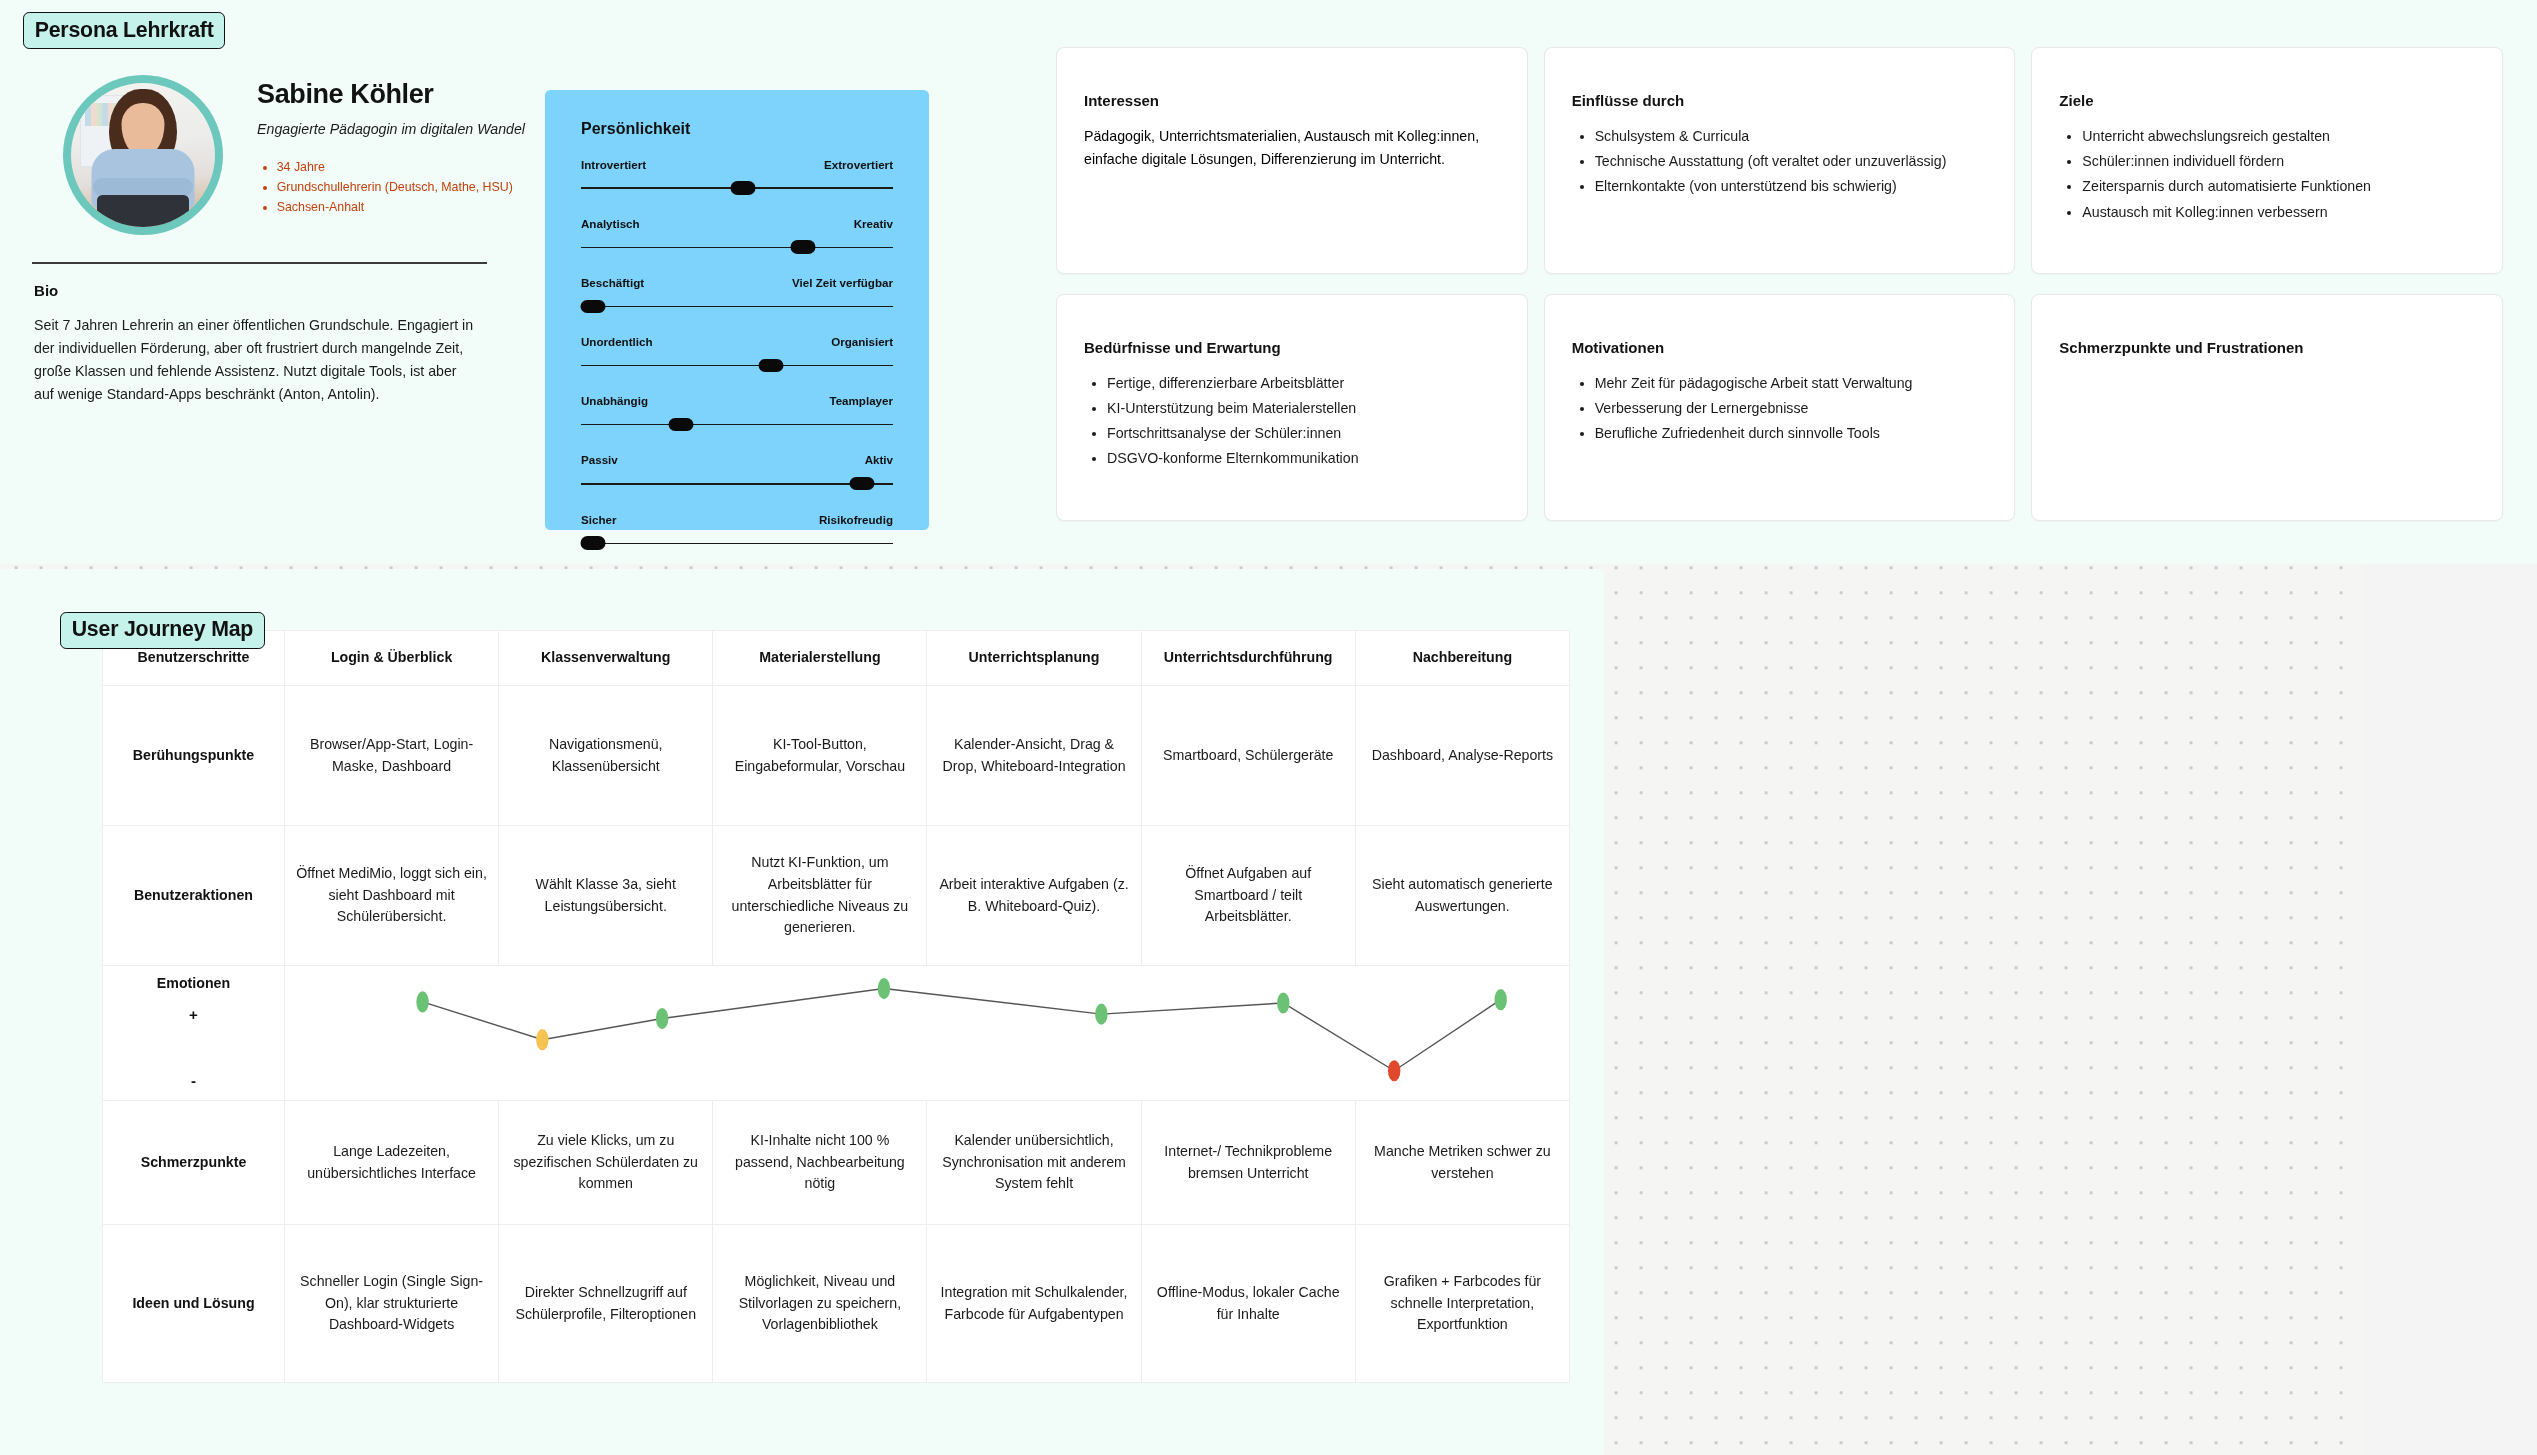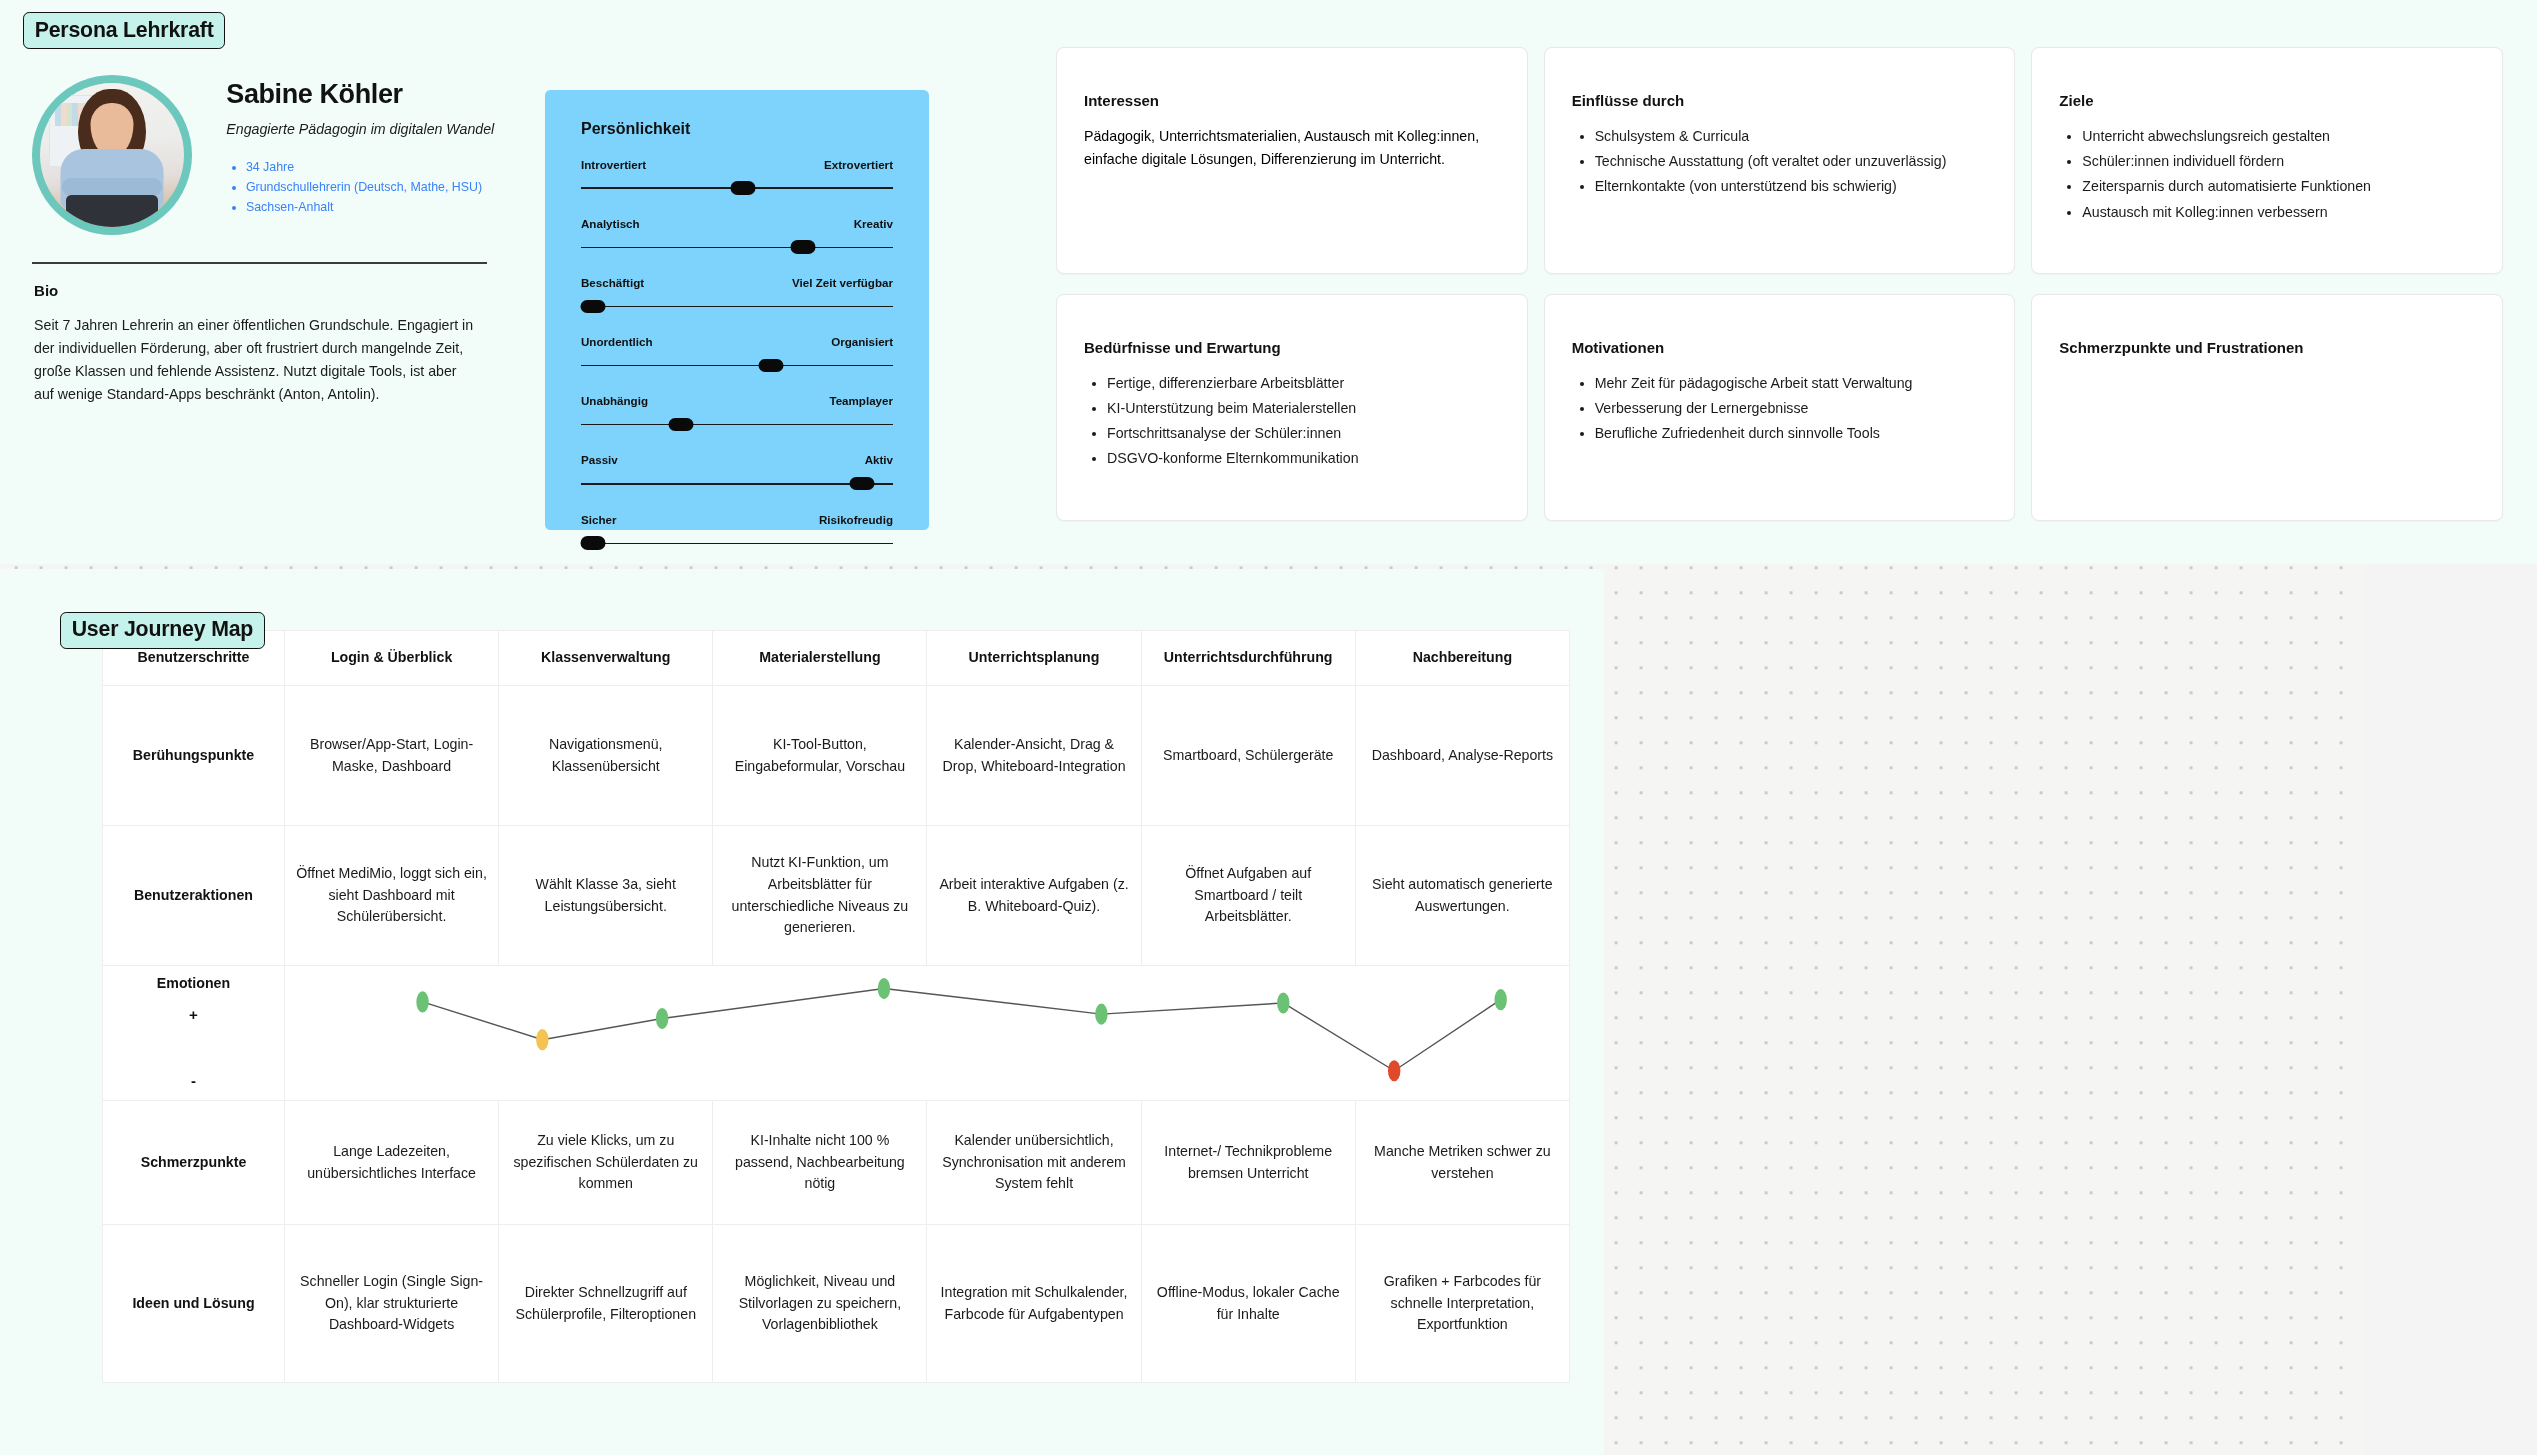--- a/index.html
+++ b/index.html
@@ -49,20 +49,21 @@
   .persona-left {
     position: absolute;
     left: 27px; top: 68px;
     width: 498px;
   }
   .persona-head {
     display: flex;
     align-items: flex-start;
     gap: 34px;
     padding-left: 5.3px;
+    justify-content: flex-end;
   }
   .avatar-ring {
     width: 160px; height: 160px;
     border-radius: 50%;
     background: #6cc8bd;
     padding: 8px;
     flex: 0 0 auto;
     margin-top: 7.1px;
   }
   .avatar-photo {
@@ -133,21 +134,21 @@
     color: #1b1b1b;
     margin-top: 11.6px;
   }
   .persona-facts {
     margin-top: 19.6px;
     list-style: disc;
     padding-left: 19.6px;
   }
   .persona-facts li {
     font-size: 12.4px;
-    color: #3b82f6;
+    color: #c2410c;
     line-height: 1.62;
   }
   .persona-rule {
     margin: 27px 1.8px 0 5.3px;
     height: 1.8px;
     background: #3b3b3b;
     width: 455px;
   }
   .bio-title {
     margin: 18px 0 0 7.1px;

